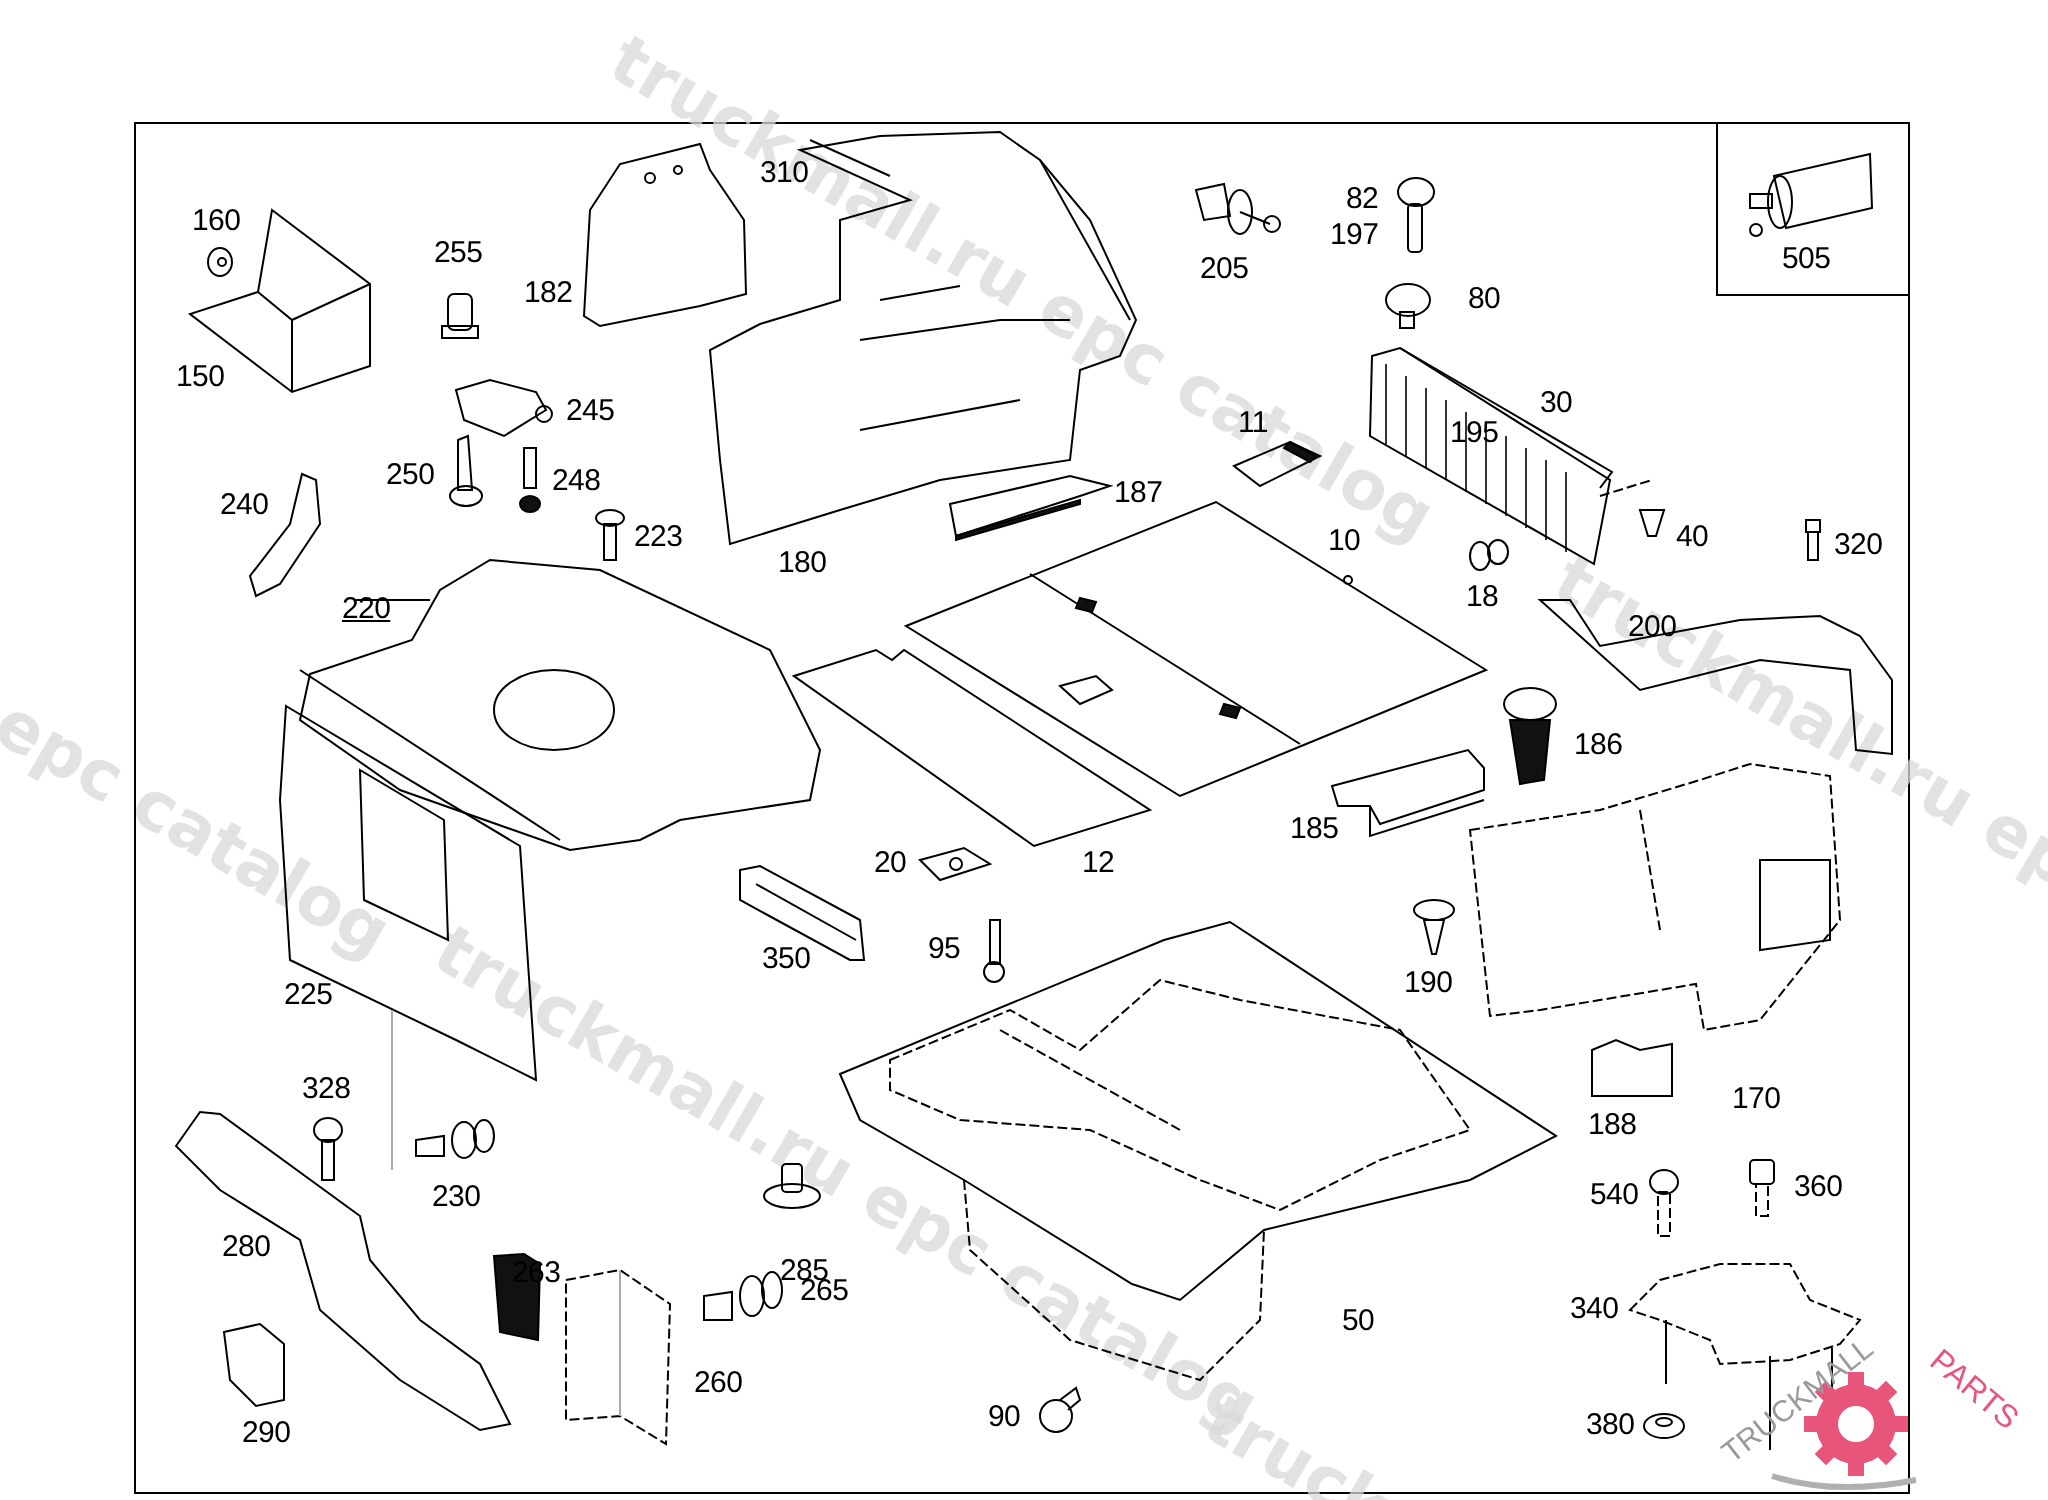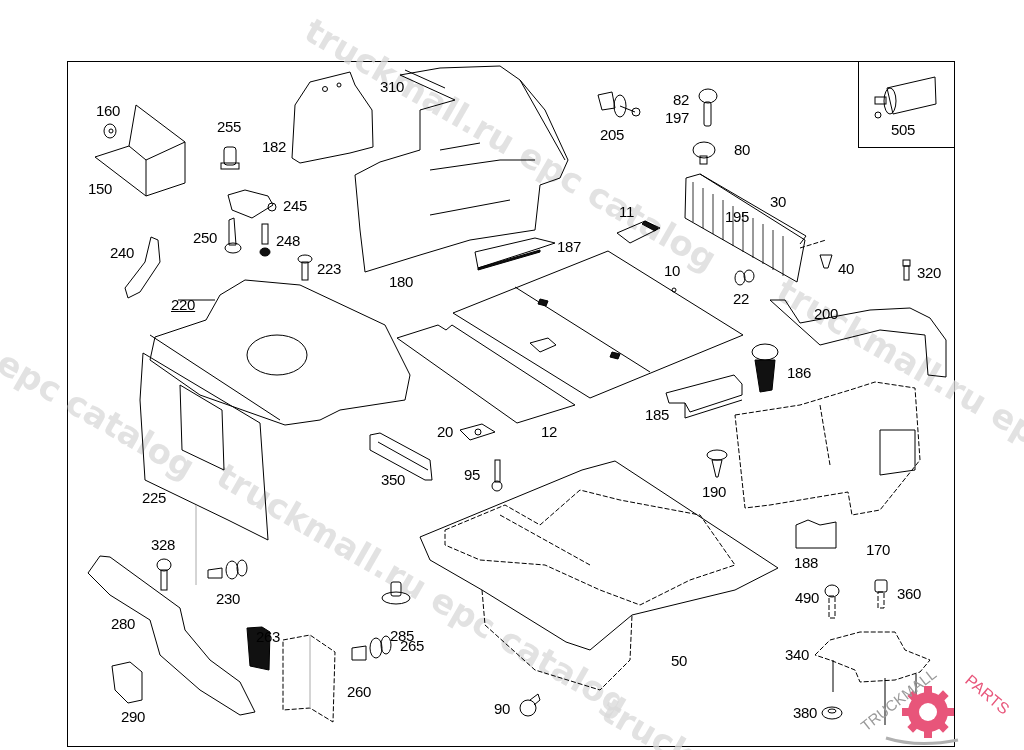--- a/index.html
+++ b/index.html
@@ -313,36 +313,36 @@
 <div class="lbl" style="left:193px; top:230px;">250</div>
 <div class="lbl" style="left:276px; top:233px;">248</div>
 <div class="lbl" style="left:110px; top:245px;">240</div>
 <div class="lbl" style="left:317px; top:261px;">223</div>
 <div class="lbl" style="left:389px; top:274px;">180</div>
 <div class="lbl" style="left:557px; top:239px;">187</div>
 <div class="lbl" style="left:619px; top:204px;">11</div>
 <div class="lbl" style="left:664px; top:263px;">10</div>
 <div class="lbl" style="left:838px; top:261px;">40</div>
 <div class="lbl" style="left:917px; top:265px;">320</div>
-<div class="lbl" style="left:733px; top:291px;">22</div>
+<div class="lbl" style="left:733px; top:291px;">18</div>
 <div class="lbl" style="left:171px; top:297px;text-decoration:underline;">220</div>
 <div class="lbl" style="left:814px; top:306px;">200</div>
 <div class="lbl" style="left:787px; top:365px;">186</div>
 <div class="lbl" style="left:645px; top:407px;">185</div>
 <div class="lbl" style="left:437px; top:424px;">20</div>
 <div class="lbl" style="left:541px; top:424px;">12</div>
 <div class="lbl" style="left:142px; top:490px;">225</div>
 <div class="lbl" style="left:381px; top:472px;">350</div>
 <div class="lbl" style="left:464px; top:467px;">95</div>
 <div class="lbl" style="left:702px; top:484px;">190</div>
 <div class="lbl" style="left:866px; top:542px;">170</div>
 <div class="lbl" style="left:794px; top:555px;">188</div>
 <div class="lbl" style="left:151px; top:537px;">328</div>
 <div class="lbl" style="left:216px; top:591px;">230</div>
-<div class="lbl" style="left:795px; top:590px;">490</div>
+<div class="lbl" style="left:795px; top:590px;">540</div>
 <div class="lbl" style="left:897px; top:586px;">360</div>
 <div class="lbl" style="left:111px; top:616px;">280</div>
 <div class="lbl" style="left:390px; top:600px;margin-top:28px;">285</div>
 <div class="lbl" style="left:212px; top:629px;margin-left:44px;">263</div>
 <div class="lbl" style="left:400px; top:638px;">265</div>
 <div class="lbl" style="left:671px; top:653px;">50</div>
 <div class="lbl" style="left:785px; top:647px;">340</div>
 <div class="lbl" style="left:347px; top:684px;">260</div>
 <div class="lbl" style="left:121px; top:709px;">290</div>
 <div class="lbl" style="left:494px; top:701px;">90</div>

